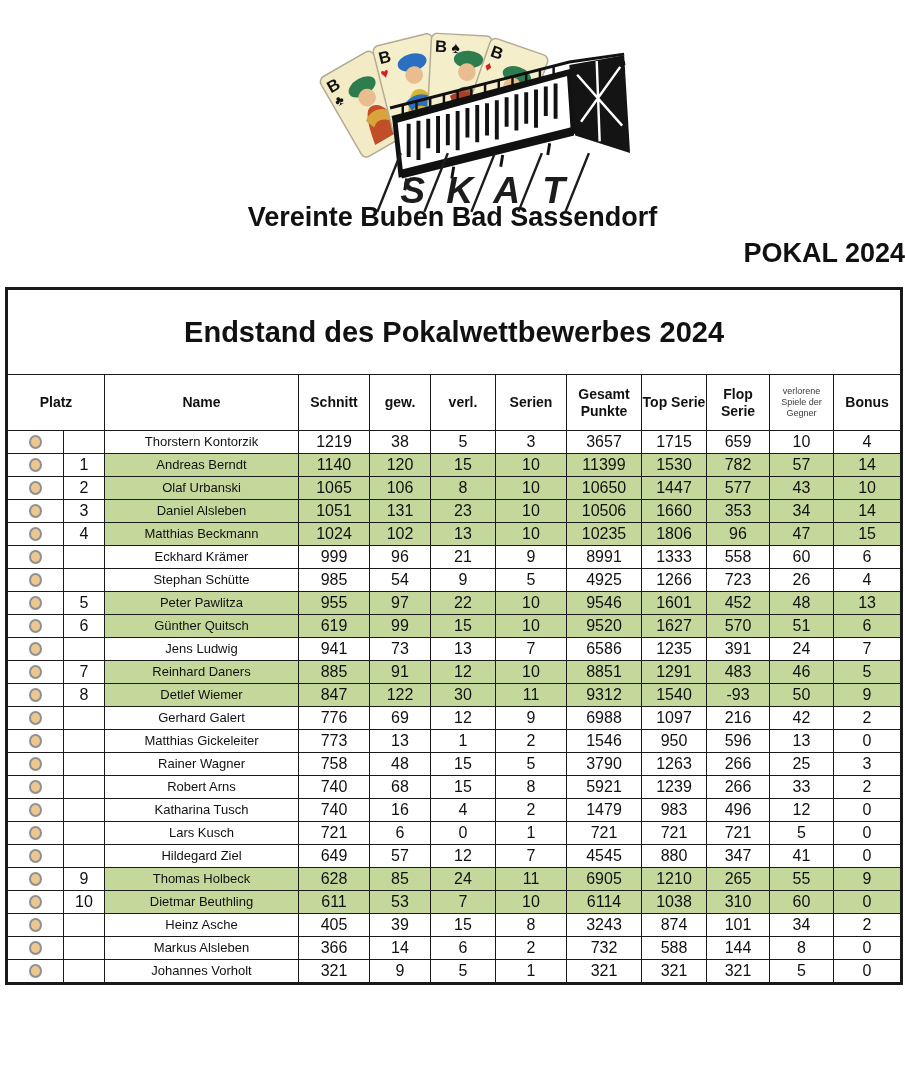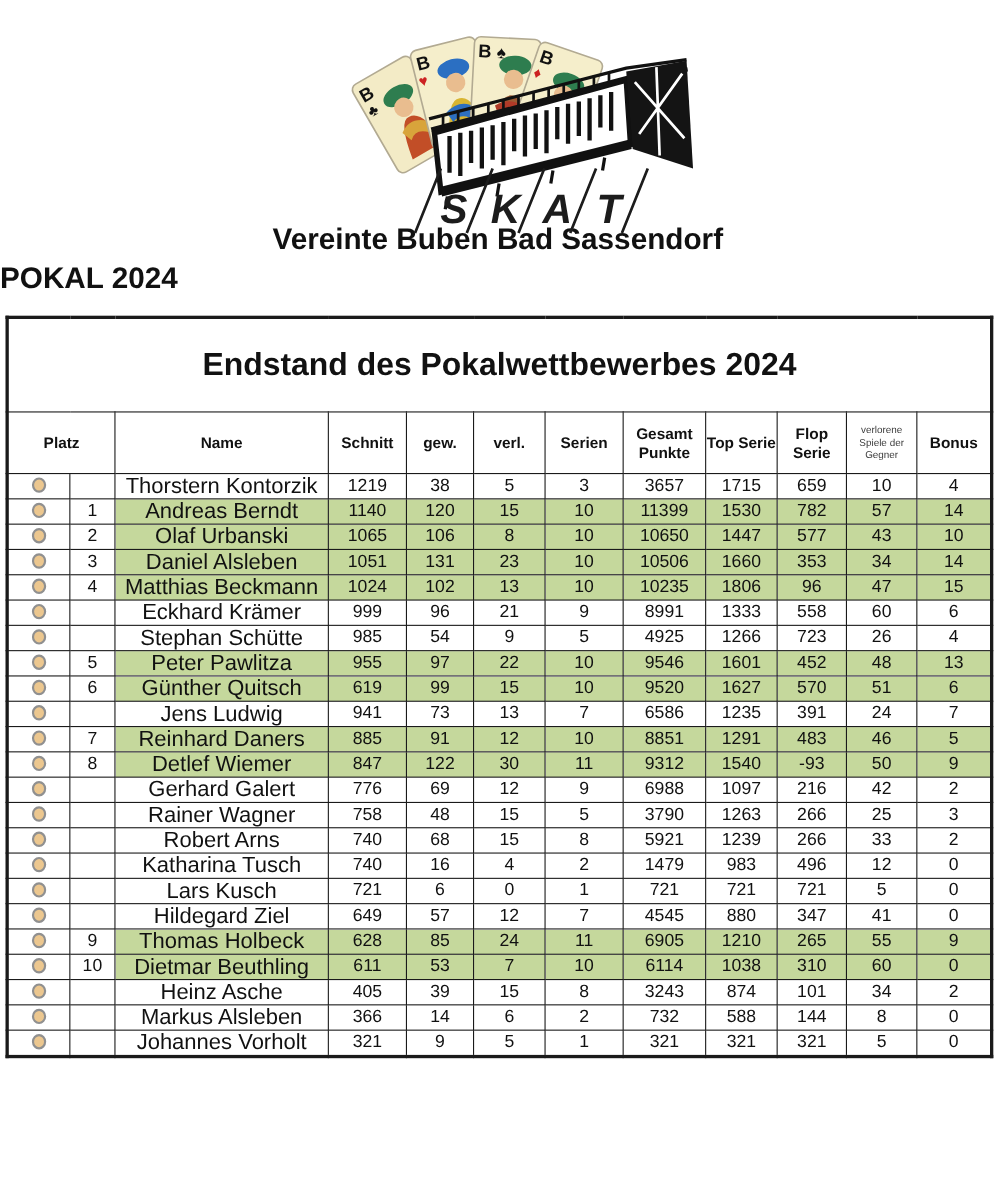--- a/index.html
+++ b/index.html
@@ -12,21 +12,21 @@
   .page { position:relative; width:905px; height:1070px; overflow:hidden; background:#fff; }
 
   
   .logo-wrap { text-align:center; padding-top:6px; height:200px; }
   .logo-wrap svg { transform:translateX(35px); }
   .club-title {
     text-align:center; font-weight:bold; font-size:27px; line-height:30px; margin-top:2px;
     letter-spacing:0px;
   }
   .event-title {
-    text-align:left; font-weight:bold; font-size:27px; line-height:30px; margin-top:6px;
+    text-align:right; font-weight:bold; font-size:27px; line-height:30px; margin-top:6px;
   }
 
   
   table.results {
     position:absolute; left:5px; top:287px; width:895px;
     border-collapse:collapse; table-layout:fixed;
     border:3px solid #1a1a1a;
   }
   table.results th, table.results td {
     border:1px solid #1a1a1a; padding:0; text-align:center; vertical-align:middle;
@@ -34,21 +34,21 @@
   }
   th.table-title {
     height:86px; font-size:29px; font-weight:bold; letter-spacing:0px;
   }
   tr.head-row th {
     height:56px; font-size:14px; font-weight:bold; white-space:pre-line; line-height:17px;
   }
   tr.head-row th.small-head { font-size:9px; font-weight:normal; color:#3c3c3c; line-height:11px; }
   tbody td { height:23px; font-size:16px; line-height:22px; }
   td.cell-icon { text-align:left; padding-left:3px; }
-  td.cell-name { font-size:20px; }
+  td.cell-name { font-size:13px; }
   td.hl { background:var(--hl-green, #c5d89c); }
   .coin {
     display:inline-block; width:13px; height:14px; border-radius:50%;
     background:var(--coin-fill, #ecc78f);
     border:2px solid var(--coin-border, #909090);
     vertical-align:middle; margin-top:-2px;
   }
 </style>
 </head>
 <body>
@@ -341,20 +341,34 @@
           <td class="cell-num">9</td>
           <td class="cell-num">6988</td>
           <td class="cell-num">1097</td>
           <td class="cell-num">216</td>
           <td class="cell-num">42</td>
           <td class="cell-num">2</td>
         </tr>
         <tr>
           <td class="cell-icon"><span class="coin"></span></td>
           <td class="cell-rank"></td>
+          <td class="cell-name">Matthias Gickeleiter</td>
+          <td class="cell-num">773</td>
+          <td class="cell-num">13</td>
+          <td class="cell-num">1</td>
+          <td class="cell-num">2</td>
+          <td class="cell-num">1546</td>
+          <td class="cell-num">950</td>
+          <td class="cell-num">596</td>
+          <td class="cell-num">13</td>
+          <td class="cell-num">0</td>
+        </tr>
+        <tr>
+          <td class="cell-icon"><span class="coin"></span></td>
+          <td class="cell-rank"></td>
           <td class="cell-name">Rainer Wagner</td>
           <td class="cell-num">758</td>
           <td class="cell-num">48</td>
           <td class="cell-num">15</td>
           <td class="cell-num">5</td>
           <td class="cell-num">3790</td>
           <td class="cell-num">1263</td>
           <td class="cell-num">266</td>
           <td class="cell-num">25</td>
           <td class="cell-num">3</td>

